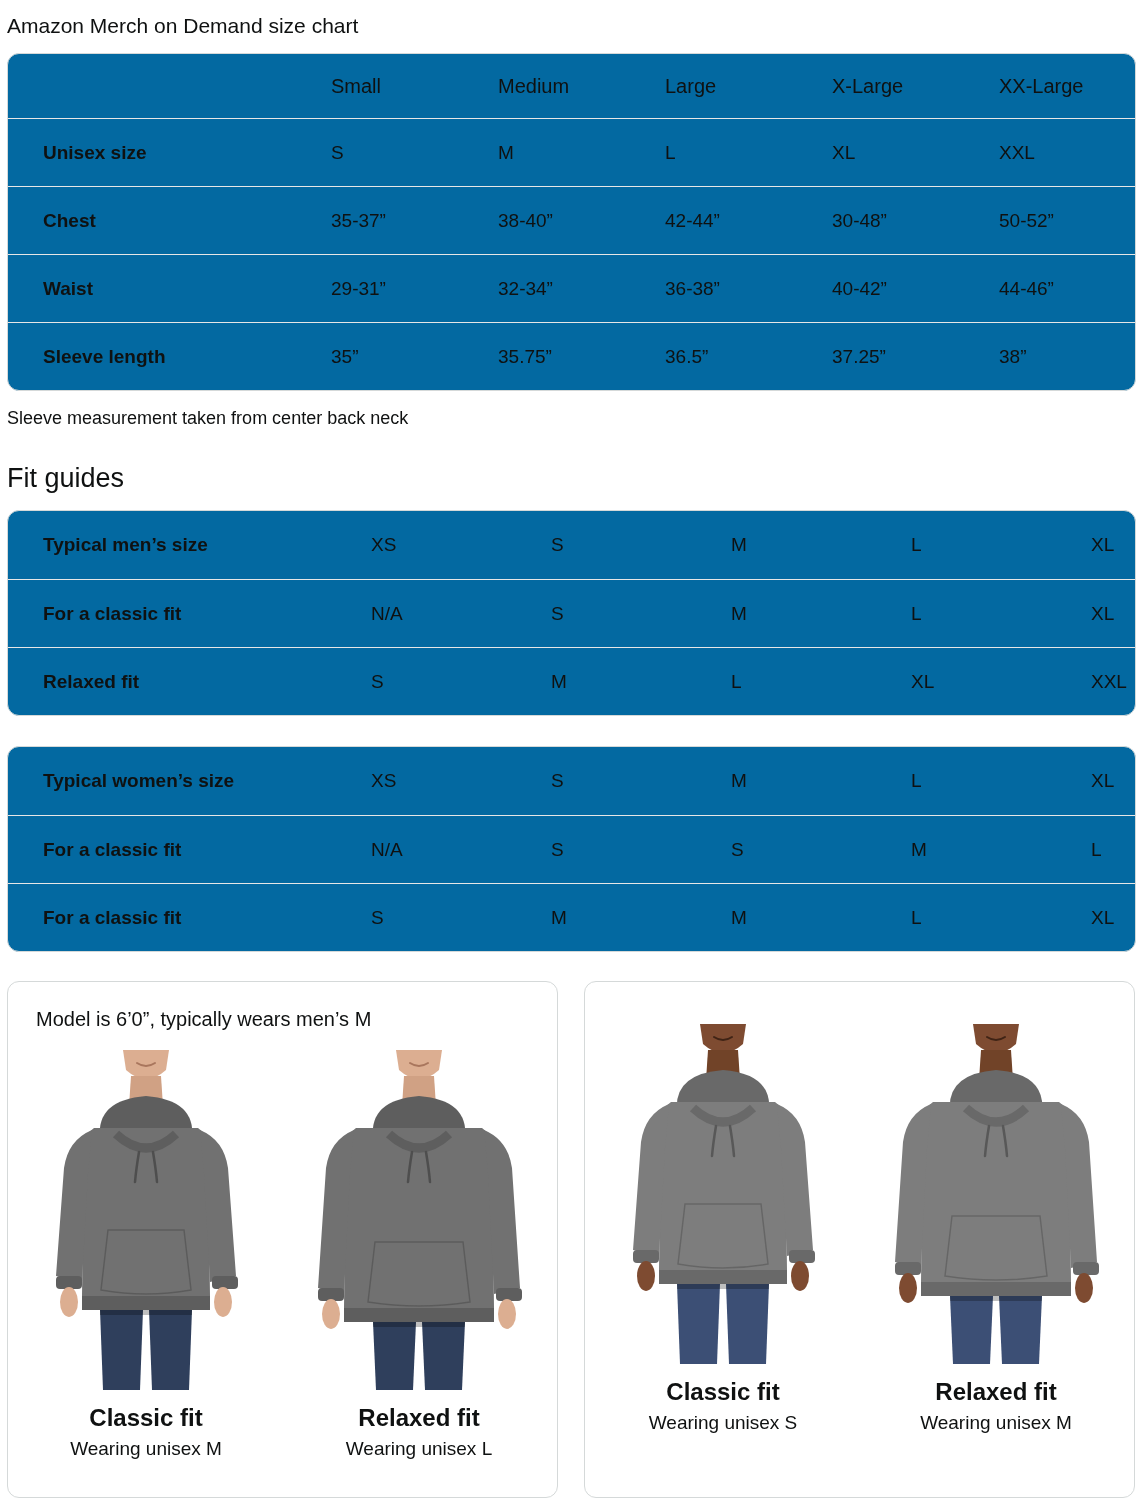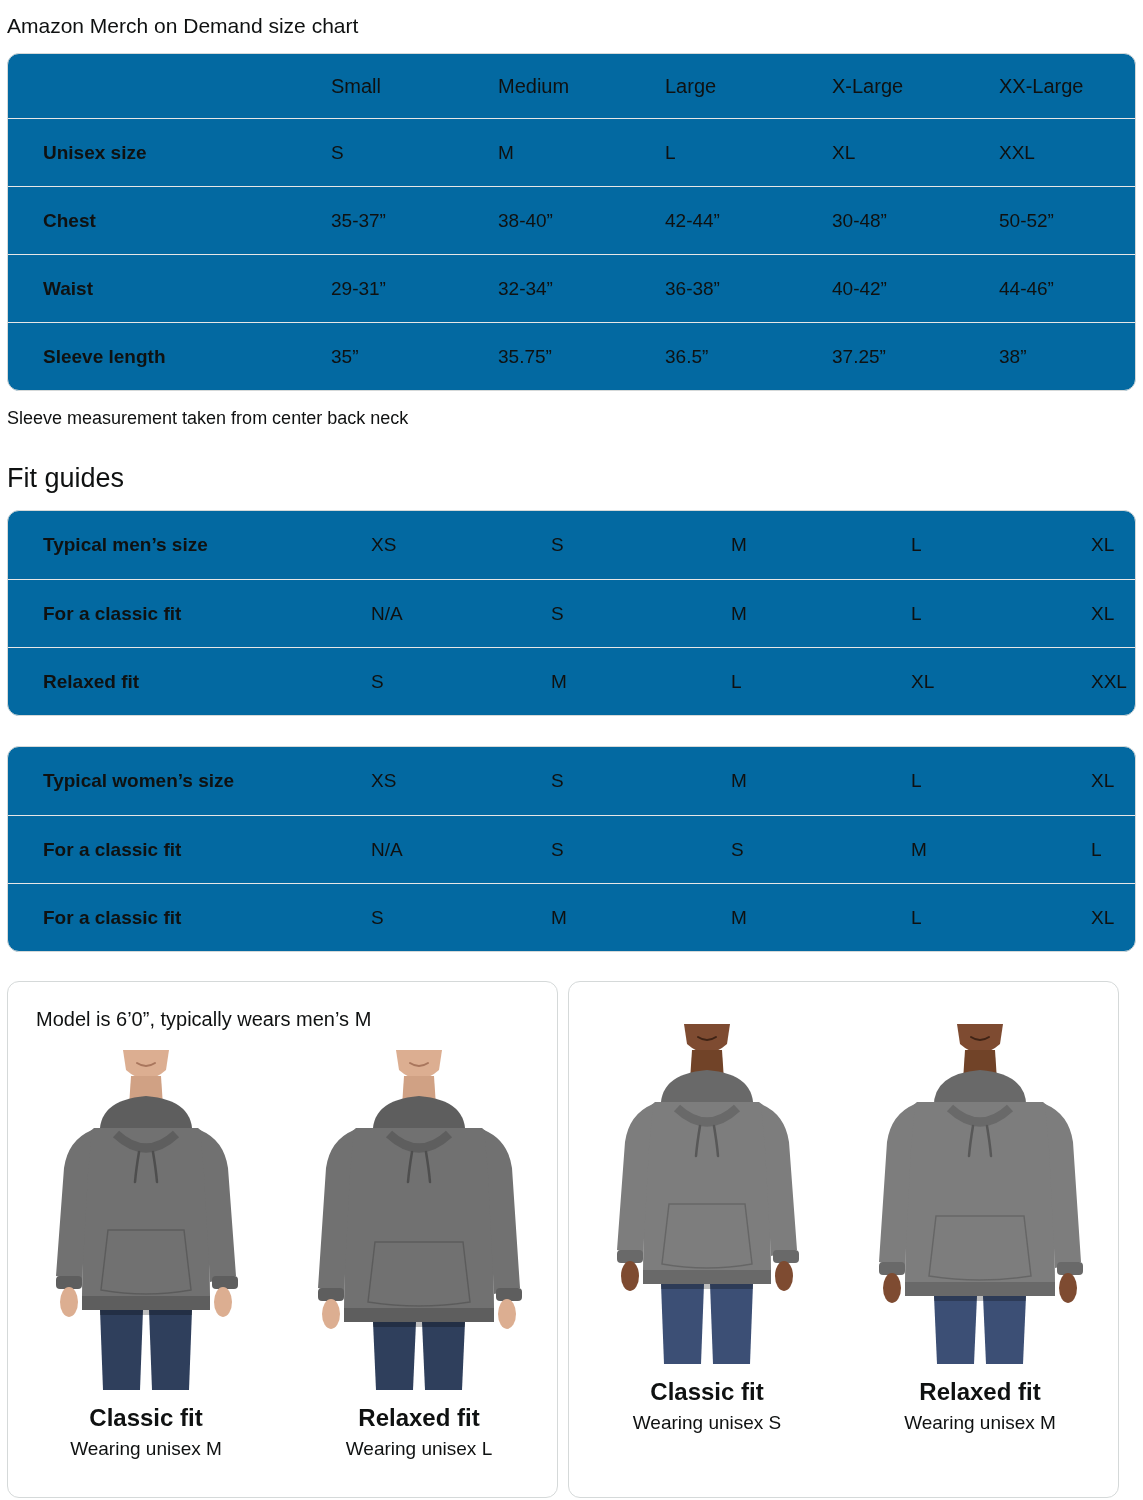--- a/index.html
+++ b/index.html
@@ -46,21 +46,21 @@
   }
   .section-heading {
     font-size:27px; font-weight:400; line-height:26px;
     margin:36px 0 12px 0;
   }
   .fit-table-mens   { margin-top:19px; }
   .fit-table-womens { margin-top:30px; }
 
   .cards {
     display:flex;
-    gap:10px;
+    gap:26px;
     margin-top:29px;
   }
   .model-card {
     width:551px; height:517px;
     border:1px solid #d5d9d9;
     border-radius:12px;
     background:#fff;
     padding:24px 18px 0 18px;
     overflow:hidden;
   }

